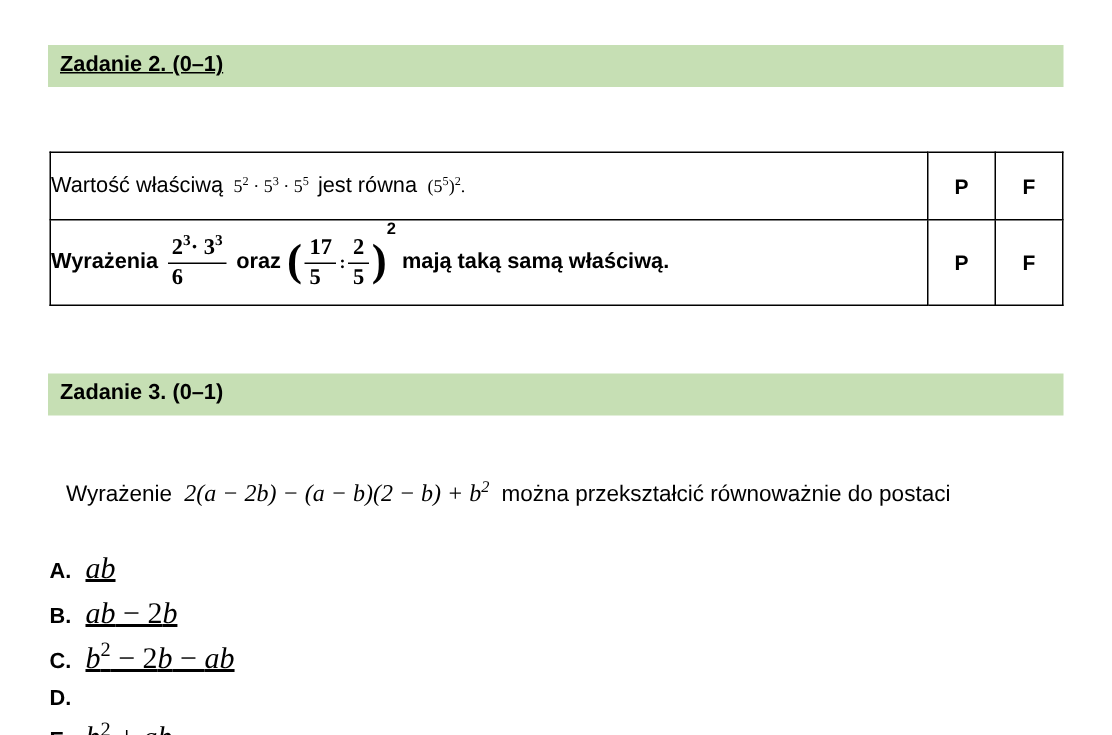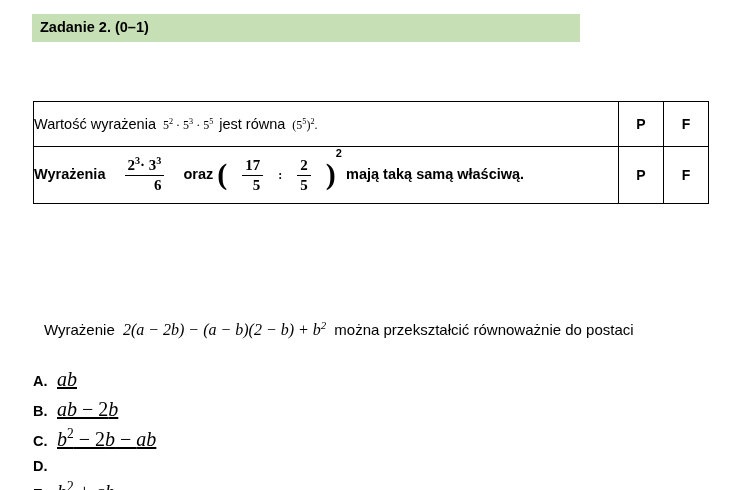--- a/index.html
+++ b/index.html
@@ -25,23 +25,24 @@
     background: #c6dfb4;
     font-weight: bold;
     font-size: 14.5px;
     padding: 5px 8px 6px 8px;
     margin: 0;
     line-height: 1.2;
   }
   .task2-header {
     position: absolute;
     left: 32px;
-    top: 14px;
-    width: 548px;
+    top: 30px;
+    width: 677px;
     box-sizing: border-box;
+    text-decoration: underline;
   }
   .instruction {
     position: absolute;
     font-weight: bold;
     font-size: 14.5px;
     line-height: 1.45;
   }
   .task2-instruction {
     left: 33px;
     top: 44px;
@@ -73,25 +74,25 @@
   }
   .row2 td.stmt { height: 56px; font-weight: bold; }
 
   
   .math { font-family: "Liberation Serif", serif; font-size: 12px; font-style: normal; }
   .mi { font-family: "Liberation Serif", serif; font-style: italic; }
   sup.e { font-size: 0.68em; vertical-align: super; line-height: 0; }
   .frac {
     display: inline-block;
     vertical-align: middle;
-    text-align: right;
+    text-align: left;
     font-family: "Liberation Serif", serif;
     font-size: 15px;
     line-height: 1.1;
-    margin: 0 15px;
+    margin: 0 2px;
   }
   .frac .num { display: block; padding: 0 3px 1px 3px; border-bottom: 1px solid #000; }
   .frac .den { display: block; padding: 1px 3px 0 3px; }
   .paren-big {
     display: inline-block;
     font-size: 30px;
     font-family: "Liberation Serif", serif;
     vertical-align: middle;
     line-height: 0.8;
     position: relative;
@@ -148,21 +149,21 @@
 
 <div class="page">
 
   <div class="task-header task2-header">Zadanie 2. (0–1)</div>
 
 
   <table class="tf-table">
     <tbody>
       <tr class="row1">
         <td class="stmt">
-          <span>Wartość wyrażenia</span>
+          <span>Wartość właściwą</span>
           <span class="math">
             &nbsp;5<sup class="e">2</sup> · 5<sup class="e">3</sup> · 5<sup class="e">5</sup>&nbsp;
           </span>
           <span>jest równa</span>
           <span class="math">
             &nbsp;(5<sup class="e">5</sup>)<sup class="e">2</sup>.
           </span>
         </td>
         <td class="tf">P</td>
         <td class="tf">F</td>
@@ -179,20 +180,21 @@
             <span class="paren-big">(</span><span class="frac"><span class="num">17</span><span class="den">5</span></span><span class="math">:</span><span class="frac"><span class="num">2</span><span class="den">5</span></span><span class="paren-big">)</span><sup class="e">2</sup>
           </span>
           <span>mają taką samą właściwą.</span>
         </td>
         <td class="tf">P</td>
         <td class="tf">F</td>
       </tr>
     </tbody>
   </table>
 
+  <div class="task-header task3-header">Zadanie 3. (0–1)</div>
 
 
   <div class="expr-line">
     <span>Wyrażenie</span>
     <span class="mi" style="font-size:16px">
       &nbsp;2(<span class="mi">a</span> − 2<span class="mi">b</span>) − (<span class="mi">a</span> − <span class="mi">b</span>)(2 − <span class="mi">b</span>) + <span class="mi">b</span><sup class="e">2</sup>&nbsp;
     </span>
     <span>można przekształcić równoważnie do postaci</span>
   </div>
 

